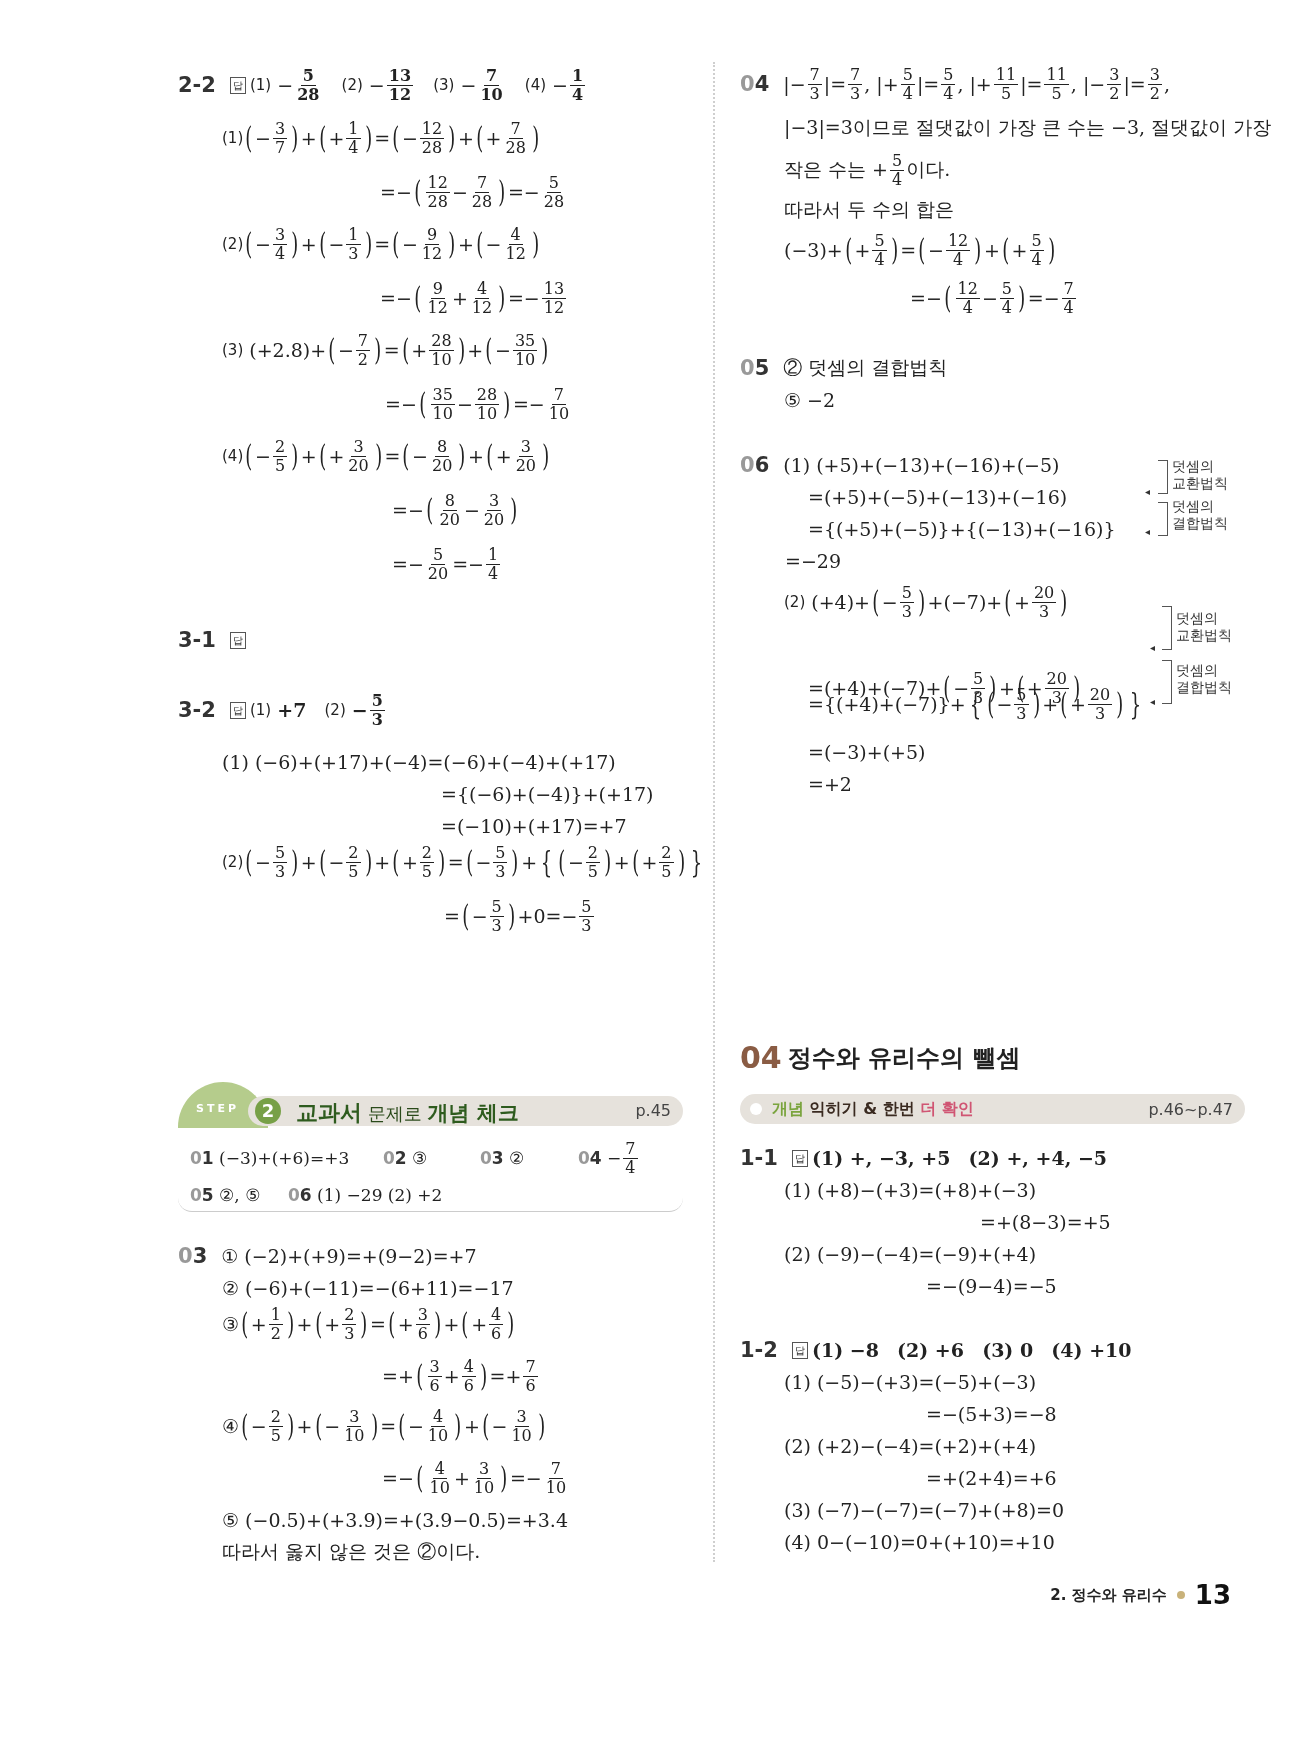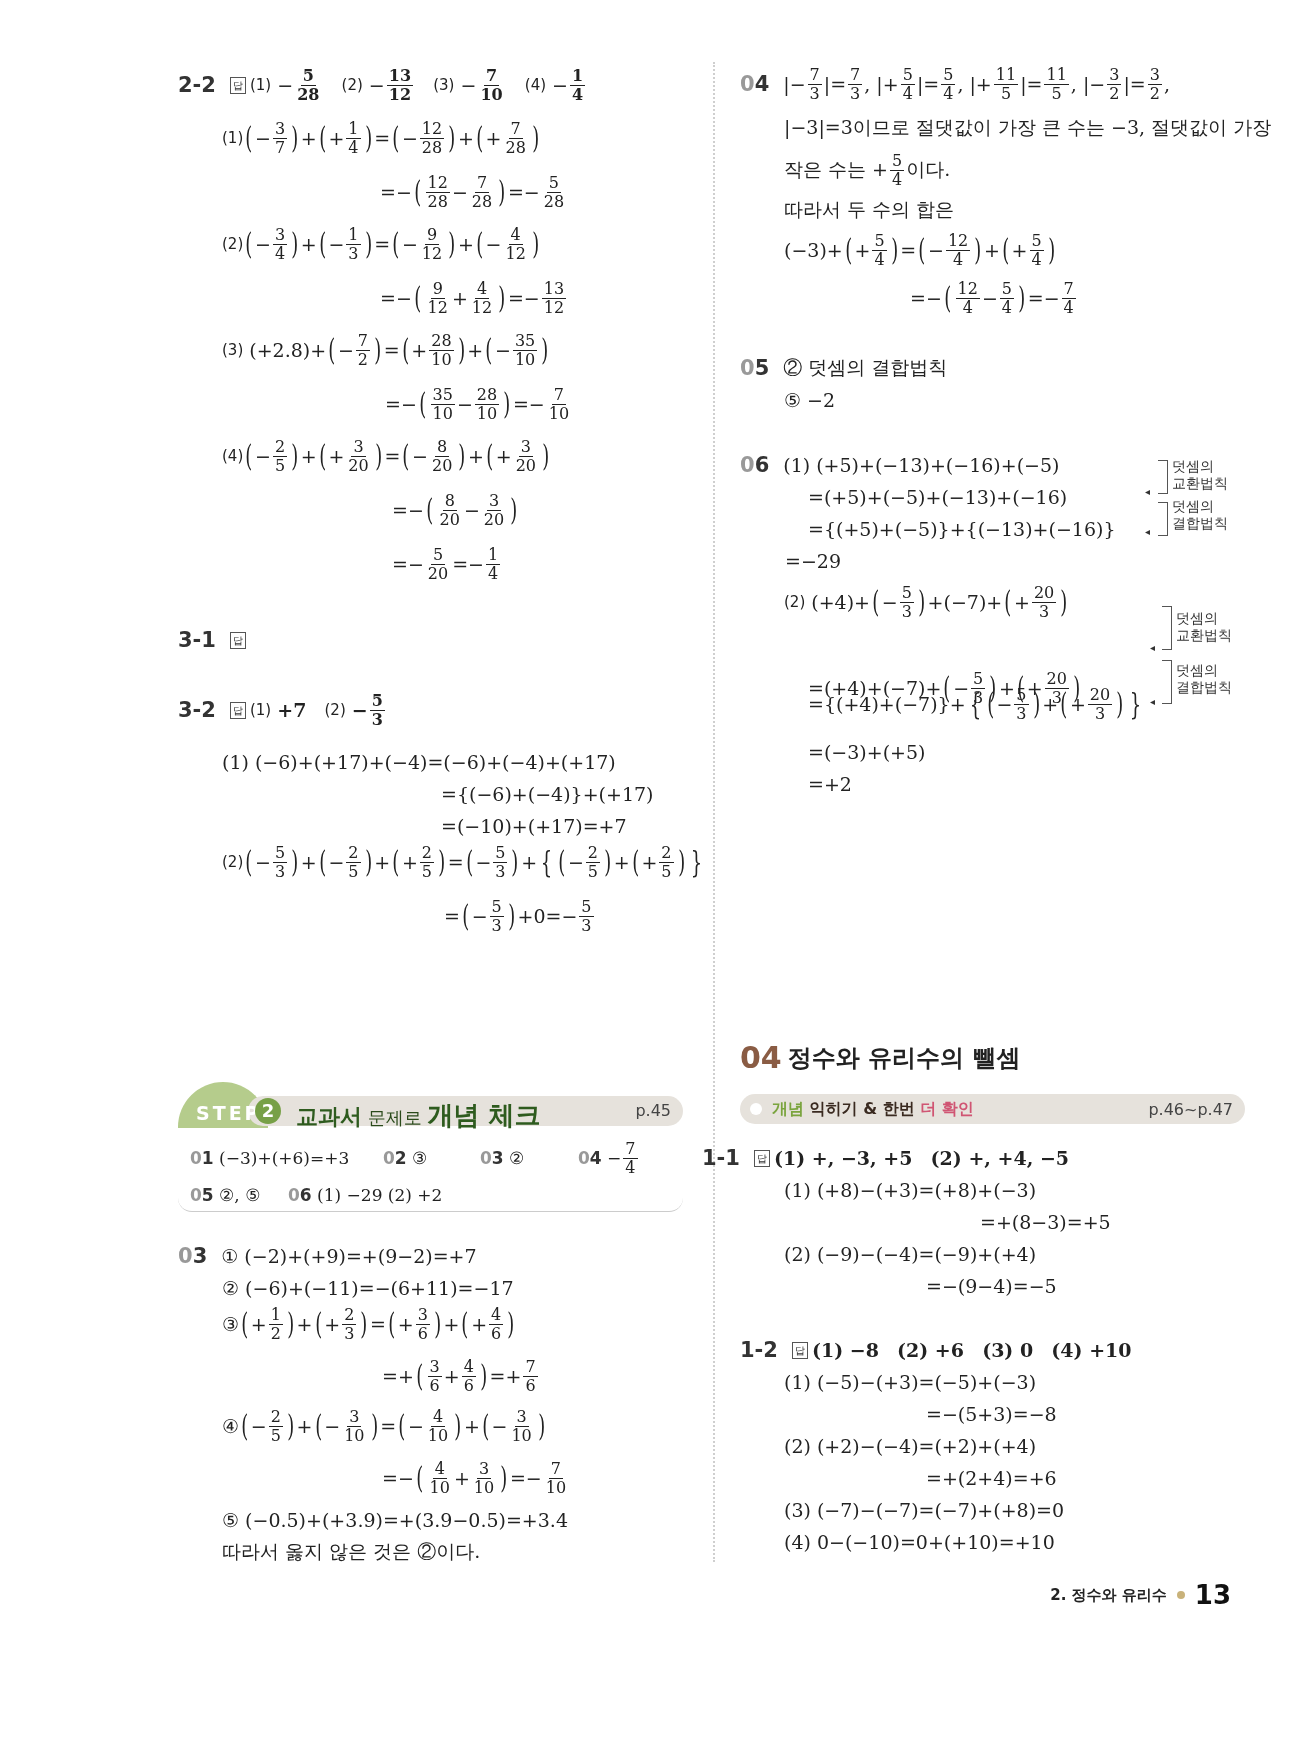--- a/index.html
+++ b/index.html
@@ -13,24 +13,24 @@
   .sm { font-size: 15px; font-family: "DejaVu Sans", sans-serif; }
   .bold { font-weight: bold; }
   .frac { display: inline-flex; flex-direction: column; align-items: center; vertical-align: middle; margin: 0 2px; font-size: 16px; line-height: 18px; }
   .frac .n { border-bottom: 1px solid #222; padding: 0 2px; }
   .frac .d { padding: 0 2px; }
   .paren { font-size: 30px; font-weight: 100; transform: scaleX(0.6); display: inline-block; line-height: 1; }
   .curly { font-size: 30px; font-weight: 100; transform: scaleX(0.6); display: inline-block; line-height: 1; }
   .step-banner { position: absolute; left: 178px; top: 1092px; width: 505px; height: 36px; }
   .step-banner .bar { position: absolute; left: 70px; top: 4px; right: 0; height: 30px; background: #e6e2dc; border-radius: 15px; }
   .step-banner .hill { position: absolute; left: 0; top: -10px; width: 90px; height: 46px; background: #b5cc8c; border-radius: 45px 45px 0 0; }
-  .step-banner .step-text { position: absolute; left: 18px; top: 10px; color: #fff; font-family: "DejaVu Sans", sans-serif; font-weight: bold; font-size: 19px; letter-spacing: 3px; }
+  .step-banner .step-text { position: absolute; left: 18px; top: 10px; color: #fff; font-family: "DejaVu Sans", sans-serif; font-weight: bold; font-size: 11px; letter-spacing: 3px; }
   .step-banner .step-num { position: absolute; left: 77px; top: 6px; width: 26px; height: 26px; border-radius: 13px; background: #77a047; color: #fff; font-family: "DejaVu Sans", sans-serif; font-weight: bold; font-size: 18px; text-align: center; line-height: 26px; }
   .step-banner .title { position: absolute; left: 118px; top: 6px; font-family: "DejaVu Sans", sans-serif; font-size: 18px; color: #2a4a1a; }
-  .step-banner .title b { color: #2e5b1e; font-size: 26px; }
+  .step-banner .title b { color: #2e5b1e; font-size: 21px; }
   .step-banner .page { position: absolute; right: 12px; top: 9px; font-family: "DejaVu Sans", sans-serif; font-size: 16px; color: #444; }
   .step-box { position: absolute; left: 178px; top: 1128px; width: 505px; height: 84px; border-bottom: 1px solid #ccc; border-radius: 0 0 14px 14px; }
   .section-title { position: absolute; left: 740px; top: 1040px; font-family: "DejaVu Sans", sans-serif; font-weight: bold; font-size: 24px; color: #222; display: flex; align-items: center; }
   .section-title .sec-num { color: #8a5c44; font-size: 30px; margin-right: 6px; }
   .concept-bar { position: absolute; left: 740px; top: 1094px; width: 505px; height: 30px; background: #e6e2dc; border-radius: 15px; font-family: "DejaVu Sans", sans-serif; font-size: 16px; font-weight: bold; }
   .concept-bar .dot { position: absolute; left: 10px; top: 9px; width: 12px; height: 12px; border-radius: 6px; background: #fff; }
   .concept-bar .lbl { position: absolute; left: 32px; top: 5px; }
   .concept-bar .page { position: absolute; right: 12px; top: 6px; font-weight: normal; color: #444; font-size: 16px; }
   .c-green { color: #7aa43e; } .c-dark { color: #3a2a20; } .c-pink { color: #d05573; }
   .bracket-note { position: absolute; font-family: "DejaVu Sans", sans-serif; font-size: 14px; line-height: 17px; color: #333; }
@@ -470,21 +470,21 @@
   <span class="sec-num">04</span>
   <span>정수와 유리수의 뺄셈</span>
 </div>
 
 <div class="concept-bar">
   <span class="dot"></span>
   <span class="lbl"><span class="c-green">개념</span><span class="c-dark"> 익히기 &amp; </span><span class="c-dark">한번</span><span class="c-pink"> 더 </span><span class="c-pink">확인</span></span>
   <span class="page">p.46~p.47</span>
 </div>
 
-<div class="line" style="left:702px; top:1138px;">
+<div class="line" style="left:740px; top:1138px;">
   <span class="num-label" style="margin-right:14px;">1-1</span>
   <span class="ans-box">답</span>
   <span class="bold">(1) +, −3, +5</span>&nbsp;&nbsp;&nbsp;<span class="bold">(2) +, +4, −5</span>
 </div>
 <div class="line" style="left:784px; top:1170px;">
     <span>(1) (+8)−(+3)=(+8)+(−3)</span>
   </div>
 <div class="line" style="left:980px; top:1202px;">
     <span>=+(8−3)=+5</span>
   </div>

